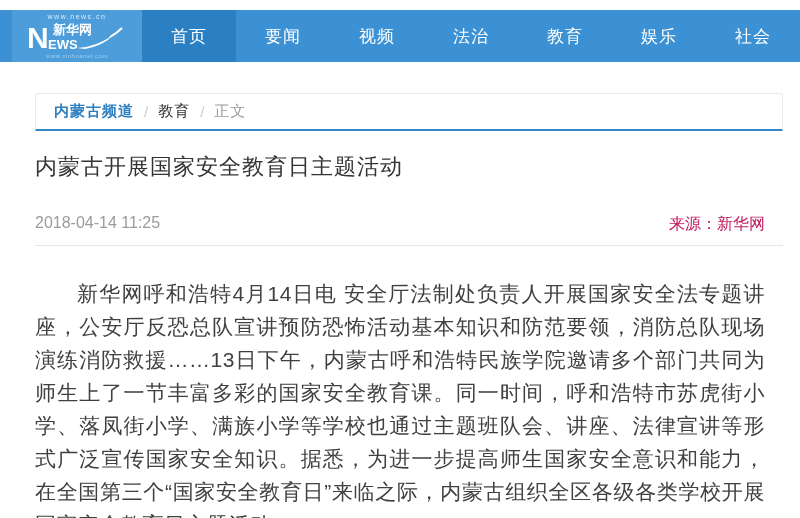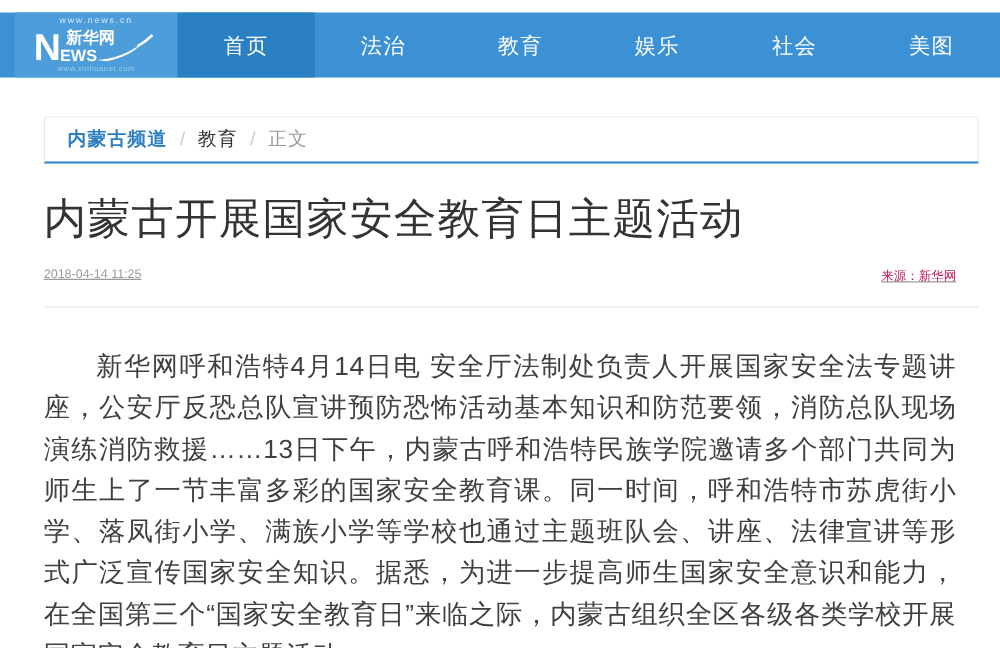--- a/index.html
+++ b/index.html
@@ -23,23 +23,23 @@
   .breadcrumb { position:absolute; top:93px; left:35px; width:748px; height:38px;
     border:1px solid #eaeaea; border-bottom:2px solid #3287c8; border-radius:3px 3px 0 0;
     background:#ffffff; display:flex; align-items:center; padding-left:18px; font-size:15px; }
   .bc-channel { color:#2e7fc0; font-weight:bold; letter-spacing:1px; cursor:pointer; }
   .bc-sep { color:#cccccc; margin:0 10px; }
   .bc-section { color:#333333; letter-spacing:1px; cursor:pointer; }
   .bc-current { color:#999999; letter-spacing:1px; }
 
   
   .article-title { position:absolute; top:152px; left:35px; width:748px;
-    font-size:34px; font-weight:400; color:#333333; letter-spacing:1px; white-space:nowrap; }
+    font-size:22px; font-weight:400; color:#333333; letter-spacing:1px; white-space:nowrap; }
   .meta-row { position:absolute; top:214px; left:35px; width:730px;
-    display:flex; justify-content:space-between; color:#9b9b9b; font-size:10px;text-decoration:underline; }
+    display:flex; justify-content:space-between; color:#9b9b9b; font-size:16px; }
   .meta-source { color:#be185d; }
   .divider { position:absolute; top:245px; left:35px; width:748px;
     border-bottom:1px solid #e6e6e6; }
 
   
   .article-body { position:absolute; top:277px; left:35px; width:730px;
     font-size:21px; line-height:33px; color:#404040; text-align:justify;
     text-indent:2em; letter-spacing:0.5px; }
 </style>
 </head>
@@ -52,25 +52,26 @@
       <text x="2" y="27" font-family="Liberation Sans, DejaVu Sans, sans-serif" font-size="30" font-weight="bold" fill="#ffffff">N</text>
       <text x="28" y="13" font-family="Liberation Sans, DejaVu Sans, sans-serif" font-size="13" font-weight="bold" fill="#ffffff">新华网</text>
       <text x="23" y="28" font-family="Liberation Sans, DejaVu Sans, sans-serif" font-size="13" font-weight="bold" fill="#ffffff">EWS</text>
       <path d="M52 27 Q72 26 88 14 Q80 24 60 28 Z" fill="#ffffff"></path>
       <path d="M85 16 Q92 12 97 7" stroke="#ffffff" stroke-width="2" fill="none"></path>
     </svg>
     <div class="logo-url-bottom">www.xinhuanet.com</div>
   </div>
   <div class="nav">
     <div class="nav-item active">首页</div>
+    <div class="nav-item">要闻</div>
+    <div class="nav-item">视频</div>
     <div class="nav-item">法治</div>
     <div class="nav-item">教育</div>
     <div class="nav-item">娱乐</div>
     <div class="nav-item">社会</div>
-    <div class="nav-item">美图</div>
   </div>
 </div>
 
 <div class="breadcrumb">
   <span class="bc-channel">内蒙古频道</span>
   <span class="bc-sep">/</span>
   <span class="bc-section">教育</span>
   <span class="bc-sep">/</span>
   <span class="bc-current">正文</span>
 </div>

